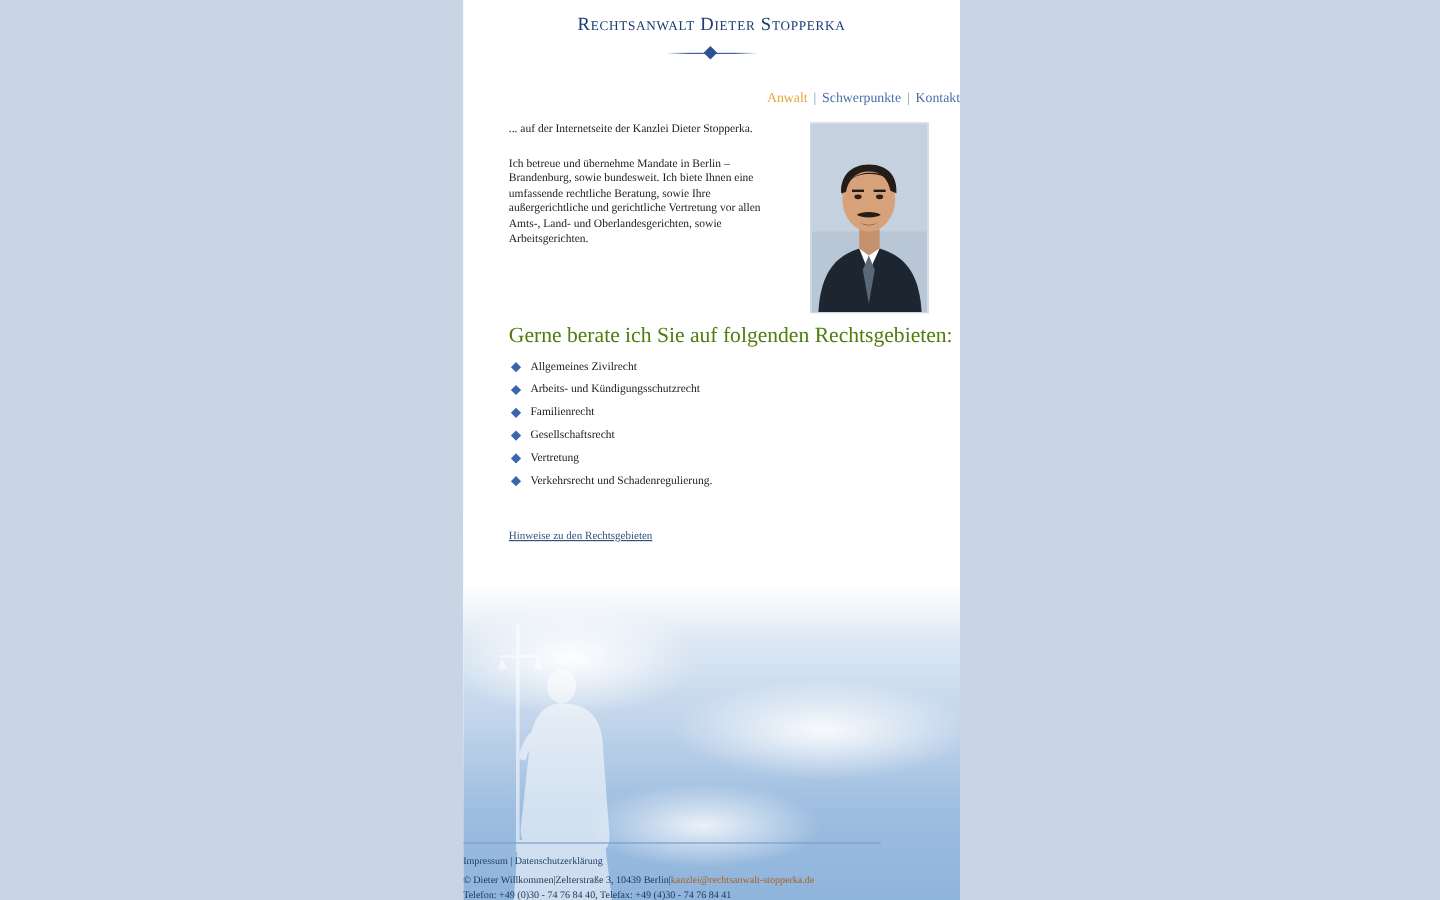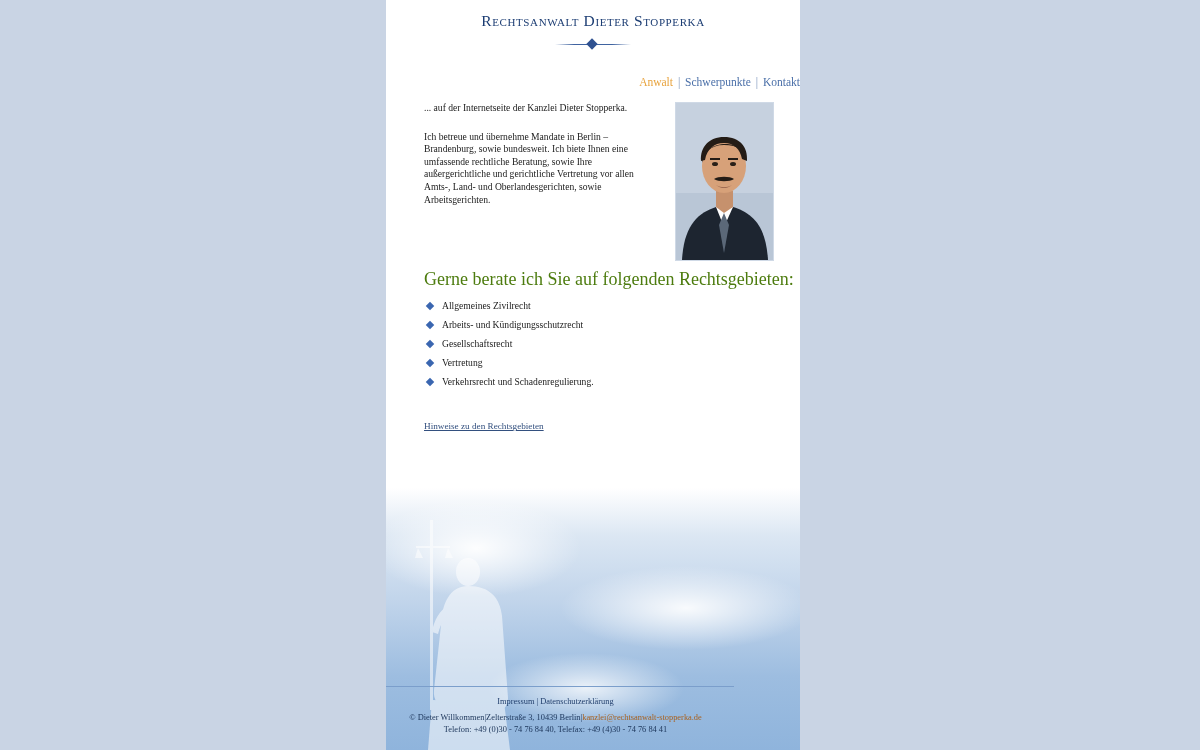--- a/index.html
+++ b/index.html
@@ -167,24 +167,23 @@
   .hint-link {
     display: inline-block;
     margin: 26px 0 0 38px;
     font-size: 9.2px;
     color: #33507f;
     text-decoration: underline;
   }
   .footer {
     position: absolute;
     left: 0;
-    bottom: 16px;
+    bottom: 0;
     width: 339px;
     z-index: 6;
-    text-align: center;
   }
   .footer-rule {
     width: 348px;
     height: 1px;
     margin: 0 auto 10px auto;
     background: #7b9ecb;
   }
   .footer-links {
     font-size: 8.4px;
     color: #23406e;
@@ -288,20 +287,21 @@
 
       <div class="para">... auf der Internetseite der Kanzlei Dieter Stopperka.</div>
       <div class="para first">Ich betreue und übernehme Mandate in Berlin – Brandenburg, sowie bundesweit. Ich biete Ihnen eine umfassende rechtliche Beratung, sowie Ihre außergerichtliche und gerichtliche Vertretung vor allen Amts-, Land- und Oberlandesgerichten, sowie Arbeitsgerichten.</div>
     </div>
 
     <div class="section-head">Gerne berate ich Sie auf folgenden Rechtsgebieten:</div>
 
     <ul class="fields">
       <li><span class="bullet"></span><span>Allgemeines Zivilrecht</span></li>
       <li><span class="bullet"></span><span>Arbeits- und Kündigungsschutzrecht</span></li>
+      <li><span class="bullet"></span><span>Familienrecht</span></li>
       <li><span class="bullet"></span><span>Gesellschaftsrecht</span></li>
       <li><span class="bullet"></span><span>Vertretung</span></li>
       <li><span class="bullet"></span><span>Verkehrsrecht und Schadenregulierung.</span></li>
     </ul>
 
     <a href="#" class="hint-link">Hinweise zu den Rechtsgebieten</a>
   </div>
 
   <div class="footer">
     <div class="footer-rule"></div>

